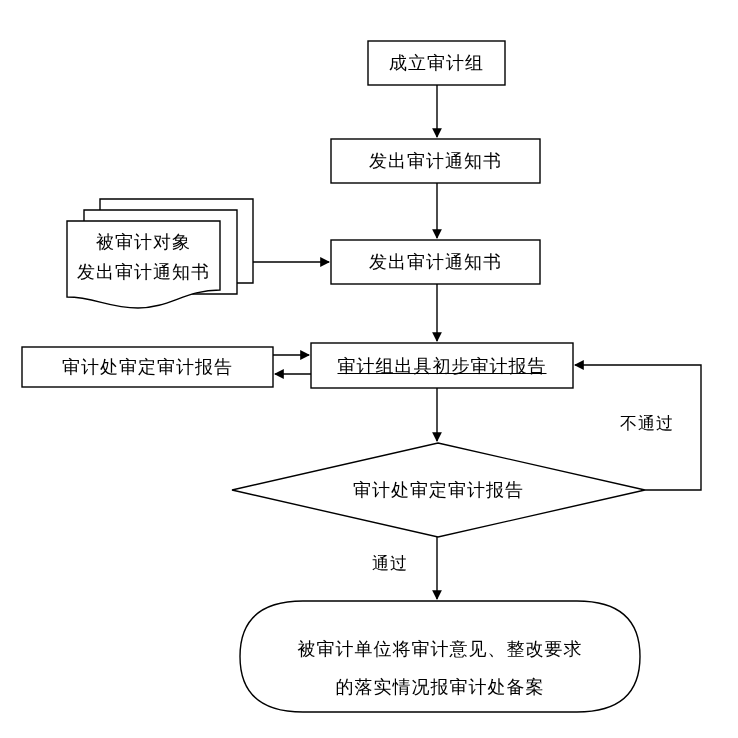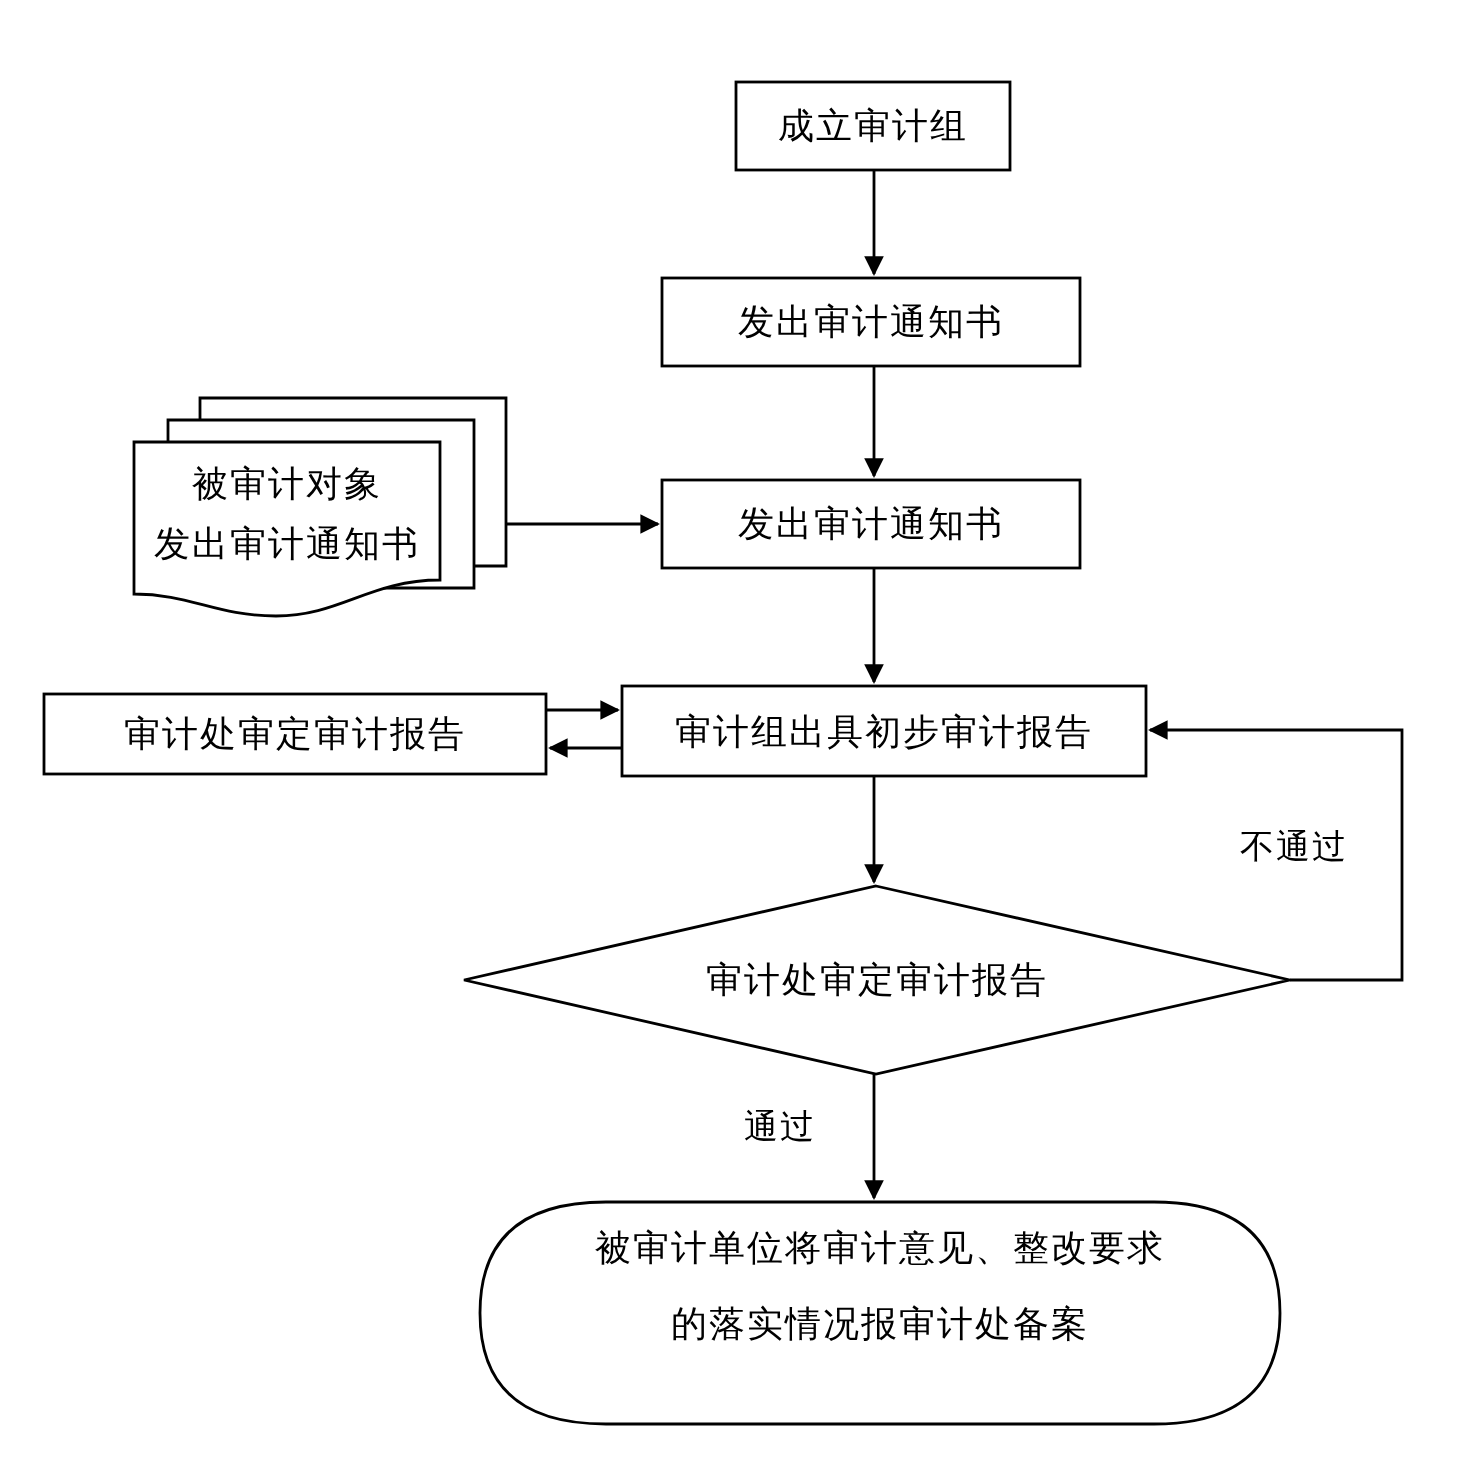--- a/index.html
+++ b/index.html
@@ -125,29 +125,29 @@
 
   <div class="node-text" style="left:67px; top:222px; width:153px; height:70px;">
     <span>被审计对象</span>
     <span>发出审计通知书</span>
   </div>
 
   <div class="node-text" style="left:22px; top:347px; width:251px; height:40px;">
     <span>审计处审定审计报告</span>
   </div>
 
-  <div class="node-text" style="left:311px; top:343px; width:262px; height:45px;">
+  <div class="node-text" style="left:311px; top:343px; width:262px; height:45px;text-decoration:underline;">
     <span>审计组出具初步审计报告</span>
   </div>
 
   <div class="node-text" style="left:232px; top:466px; width:413px; height:48px;">
     <span>审计处审定审计报告</span>
   </div>
 
-  <div class="node-text" style="left:240px; top:598px; width:400px; height:90px; line-height:38px;align-items:center;">
+  <div class="node-text" style="left:240px; top:623px; width:400px; height:90px; line-height:38px;align-items:center;">
     <span>被审计单位将审计意见、整改要求</span>
     <span>的落实情况报审计处备案</span>
   </div>
 
   <div class="edge-label" style="left:620px; top:412px;text-align:right;">
     <span>不通过</span>
   </div>
 
   <div class="edge-label" style="left:372px; top:552px;">
     <span>通过</span>

